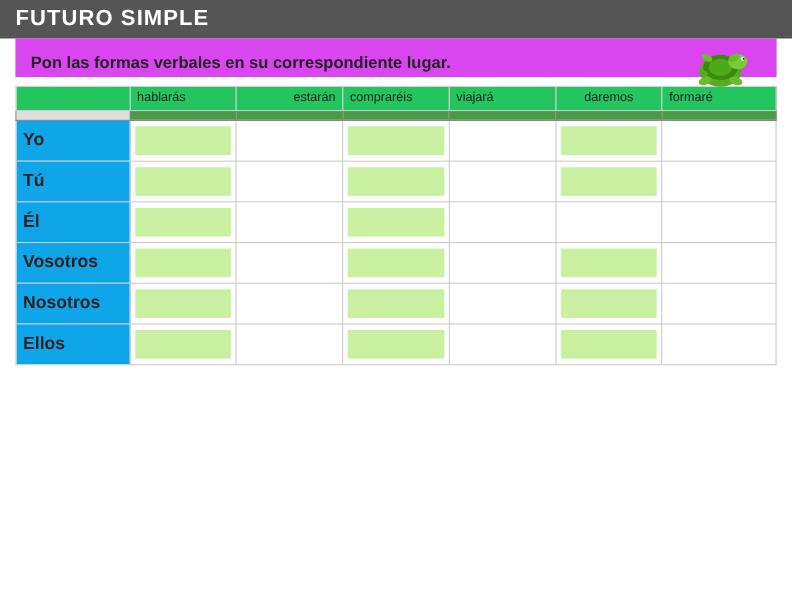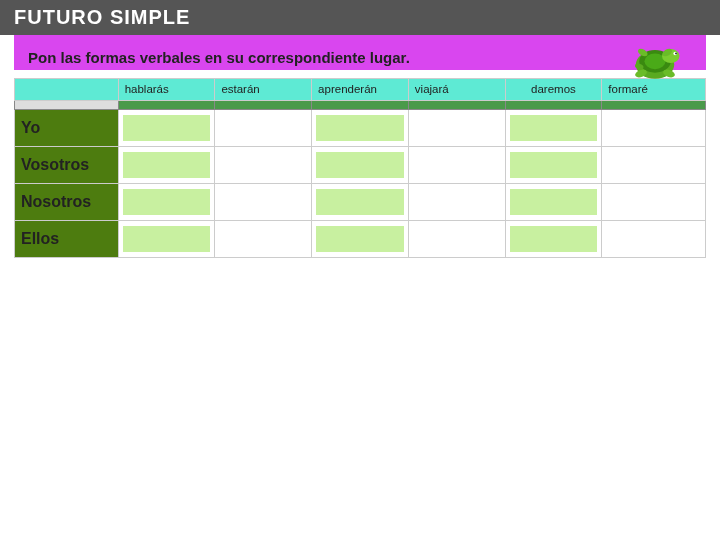--- a/index.html
+++ b/index.html
@@ -62,21 +62,21 @@
       margin: 0 14px;
     }
 
     table {
       width: 100%;
       border-collapse: collapse;
       table-layout: fixed;
     }
 
     .word-row td {
-      background: #5eead4;
+      background: #22c55e;
       font-size: 11.5px;
       color: #222;
       padding: 3px 6px;
       border: 1px solid #ccc;
       vertical-align: top;
       line-height: 1.3;
     }
 
     .highlight-row td {
       background: #4a9a4a;
@@ -94,39 +94,39 @@
       font-size: 13px;
     }
 
     .input-row td {
       background: white;
       padding: 5px 4px;
       border: 1px solid #ccc;
     }
 
     .input-row .subject-cell {
-      background: #4d7c0f;
+      background: #0ea5e9;
       font-weight: bold;
       font-size: 15px;
       color: #222;
       padding: 5px 6px;
       vertical-align: middle;
     }
 
     .input-box {
       background: #c8f0a0;
       border: none;
       width: 100%;
       height: 26px;
       display: block;
     }
 
     .col-subject { width: 15%; }
     .col-1 { width: 14%; }
-    .col-2 { width: 14%; }
+    .col-2 { width: 14%; text-align: right; }
     .col-3 { width: 14%; }
     .col-4 { width: 14%; }
     .col-5 { width: 14%; text-align: center; }
     .col-6 { width: 15%; }
 
     .subject-label {
       font-size: 16px;
       font-weight: bold;
       color: #222;
     }
@@ -169,21 +169,21 @@
 </div>
 
 <div class="table-container">
   <table>
 
     <tbody>
         <tr class="word-row">
       <td class="col-subject"></td>
       <td class="col-1">hablarás</td>
       <td class="col-2">estarán</td>
-      <td class="col-3">aprenderán</td>
+      <td class="col-3">compraréis</td>
       <td class="col-4">viajará</td>
       <td class="col-5">daremos</td>
       <td class="col-6">formaré</td>
     </tr>
 
     <tr class="highlight-row">
       <td class="col-subject subject-cell"></td>
       <td class="col-1"></td>
       <td class="col-2"></td>
       <td class="col-3"></td>
@@ -203,21 +203,53 @@
       <td class="col-3">
             <div class="input-box"></div>
           </td>
       <td class="col-4"></td>
       <td class="col-5">
             <div class="input-box"></div>
           </td>
       <td class="col-6"></td>
     </tr>
 
-
+    <tr class="input-row">
+      <td class="subject-cell col-subject">
+        <span class="subject-label">Tú</span>
+      </td>
+      <td class="col-1">
+            <div class="input-box"></div>
+          </td>
+      <td class="col-2"></td>
+      <td class="col-3">
+            <div class="input-box"></div>
+          </td>
+      <td class="col-4"></td>
+      <td class="col-5">
+            <div class="input-box"></div>
+          </td>
+      <td class="col-6"></td>
+    </tr>
+
+    <tr class="input-row">
+      <td class="subject-cell col-subject">
+        <span class="subject-label">Él</span>
+      </td>
+      <td class="col-1">
+            <div class="input-box"></div>
+          </td>
+      <td class="col-2"></td>
+      <td class="col-3">
+            <div class="input-box"></div>
+          </td>
+      <td class="col-4"></td>
+      <td class="col-5"></td>
+      <td class="col-6"></td>
+    </tr>
 
     <tr class="input-row vosotros-row">
       <td class="subject-cell col-subject">
         <span class="subject-label">Vosotros</span>
       </td>
       <td class="col-1">
             <div class="input-box"></div>
           </td>
       <td class="col-2"></td>
       <td class="col-3">

